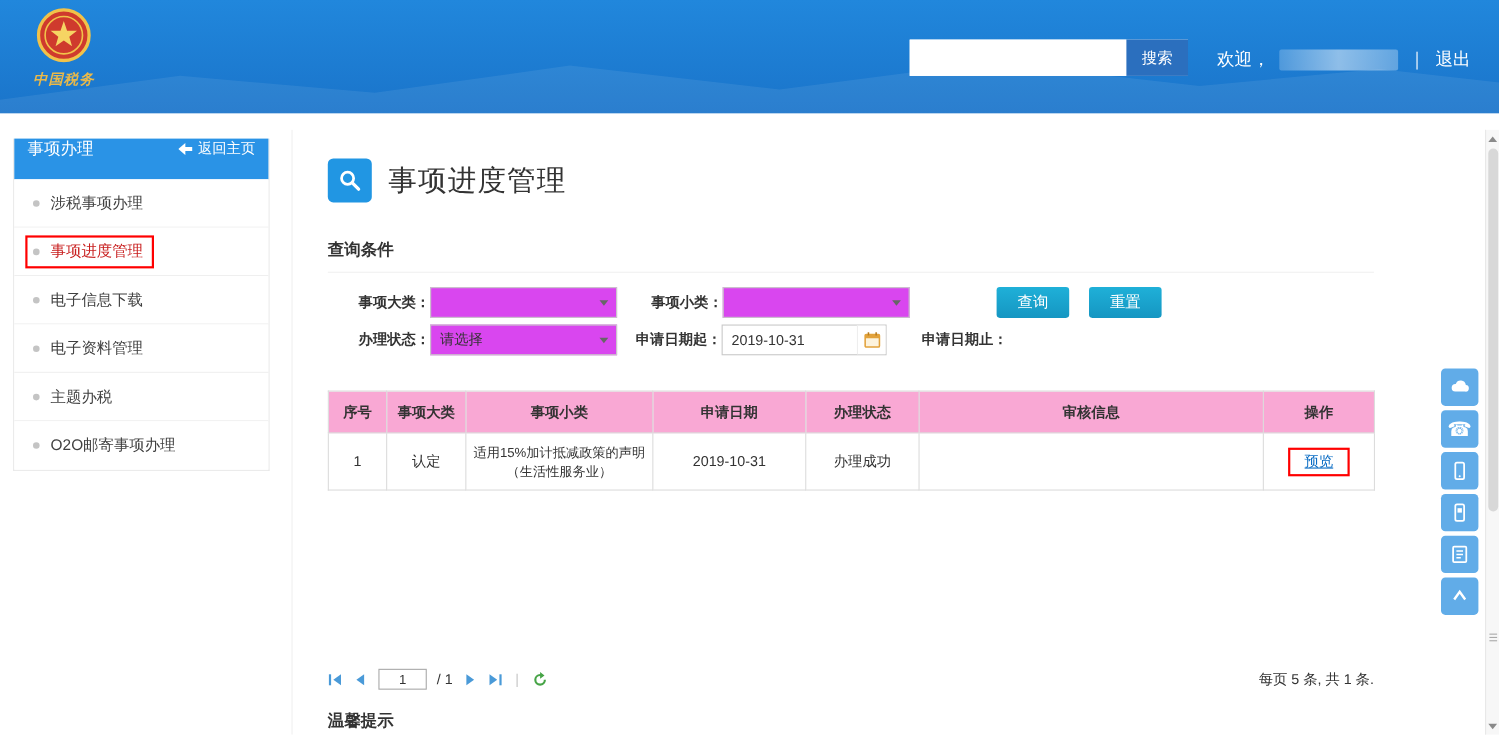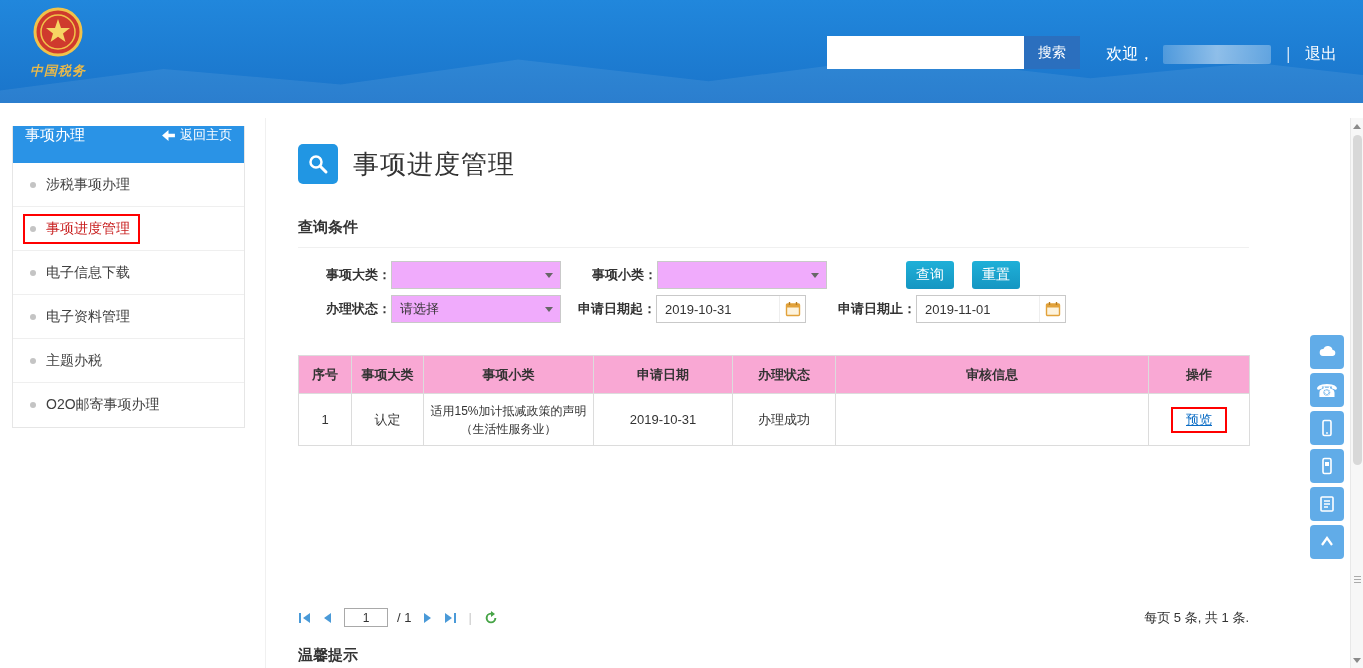--- a/index.html
+++ b/index.html
@@ -42,26 +42,26 @@
   .title-block { position:absolute; left:32px; top:26px; display:flex; align-items:center; gap:15px; }
   .title-icon { width:40px; height:40px; background:#2196e3; border-radius:5px; display:flex; align-items:center; justify-content:center; }
   .page-title { font-size:26px; color:#333; letter-spacing:1px; }
   .query-title { position:absolute; left:32px; top:100px; width:951px; font-size:15px; font-weight:bold; color:#333;
                  padding-bottom:10px; border-bottom:1px solid #f0f0f0; }
   .form-row { position:absolute; left:32px; display:flex; align-items:center; height:28px; padding-left:13px; }
   .form-row.r1 { top:143px; }
   .form-row.r2 { top:177px; }
   .f-label { font-size:13px; font-weight:bold; color:#333; text-align:right; white-space:nowrap; }
   .w80 { width:80px; } .w90 { width:90px; } .w86 { width:86px; margin-left:24px; }
-  .select-box { position:relative; width:170px; height:28px; border:1px solid #c9c9c9; background:#f0abfc;
+  .select-box { position:relative; width:170px; height:28px; border:1px solid #c9c9c9; background:#d946ef;
                 font-size:13px; line-height:26px; padding:0 22px 0 8px; cursor:pointer; color:#333; }
   .select-box .arrow { position:absolute; right:7px; top:11px; width:0; height:0;
                 border-left:4px solid transparent; border-right:4px solid transparent; border-top:5px solid #666; }
   .gap16 { margin-left:16px; } .gap5 { margin-left:5px; }
-  .btn { height:28px; width:48px; border:0; border-radius:3px; background:linear-gradient(180deg,#1fb0d8,#1596c2);
+  .btn { height:28px; width:66px; border:0; border-radius:3px; background:linear-gradient(180deg,#1fb0d8,#1596c2);
          color:#fff; font-size:14px; cursor:pointer; }
   .btn.query { margin-left:79px; } .btn.reset { margin-left:18px; }
   .date-box { position:relative; width:150px; height:28px; }
   .date-box input { width:100%; height:100%; border:1px solid #c9c9c9; padding:0 30px 0 8px; font-size:13px; color:#333; outline:none; }
   .cal-btn { position:absolute; right:1px; top:1px; width:26px; height:26px; background:#fff; border:0; border-left:1px solid #eee;
              display:flex; align-items:center; justify-content:center; cursor:pointer; }
 
   
   .grid { position:absolute; left:32px; top:237px; width:951px; border-collapse:collapse; table-layout:fixed; }
   .grid th { background:#f9a8d4; border:1px solid #dcdcdc; height:38px; font-size:13px; font-weight:bold; color:#333; }
@@ -208,31 +208,20 @@
       <button class="cal-btn">
         <svg width="16" height="16" viewBox="0 0 16 16">
           <rect x="1.5" y="3" width="13" height="11.5" rx="1" fill="#fdf3dd" stroke="#e2a23b" stroke-width="1.4"></rect>
           <rect x="1.5" y="3" width="13" height="3.5" fill="#e2a23b"></rect>
           <line x1="4.5" y1="1" x2="4.5" y2="4" stroke="#b97c1e" stroke-width="1.4"></line>
           <line x1="11.5" y1="1" x2="11.5" y2="4" stroke="#b97c1e" stroke-width="1.4"></line>
         </svg>
       </button>
     </span>
     <span class="f-label w86">申请日期止：</span>
-    <span class="date-box">
-      <input type="text" value="2019-11-01" style="">
-      <button class="cal-btn">
-        <svg width="16" height="16" viewBox="0 0 16 16">
-          <rect x="1.5" y="3" width="13" height="11.5" rx="1" fill="#fdf3dd" stroke="#e2a23b" stroke-width="1.4"></rect>
-          <rect x="1.5" y="3" width="13" height="3.5" fill="#e2a23b"></rect>
-          <line x1="4.5" y1="1" x2="4.5" y2="4" stroke="#b97c1e" stroke-width="1.4"></line>
-          <line x1="11.5" y1="1" x2="11.5" y2="4" stroke="#b97c1e" stroke-width="1.4"></line>
-        </svg>
-      </button>
-    </span>
   </div>
 
   <table class="grid">
     <colgroup>
       <col style="width:53px">
         <col style="width:72px">
         <col style="width:170px">
         <col style="width:139px">
       <col style="width:103px">
         <col style="width:313px">

